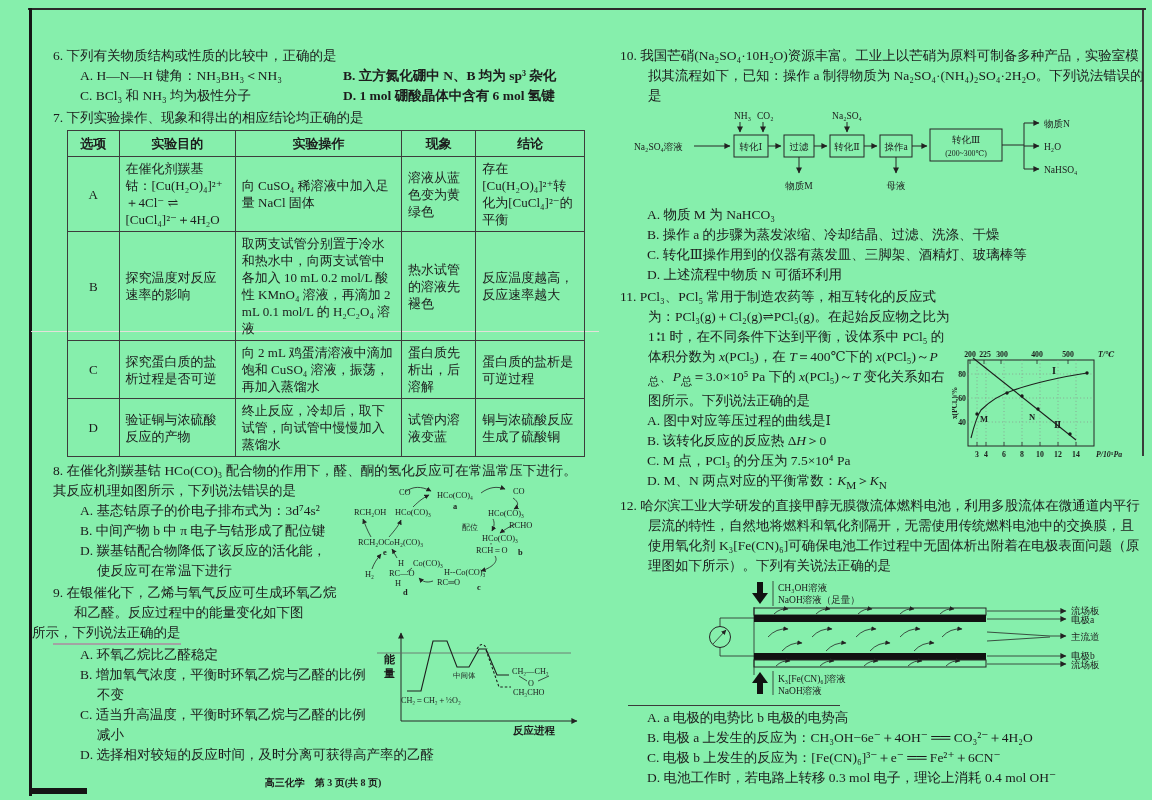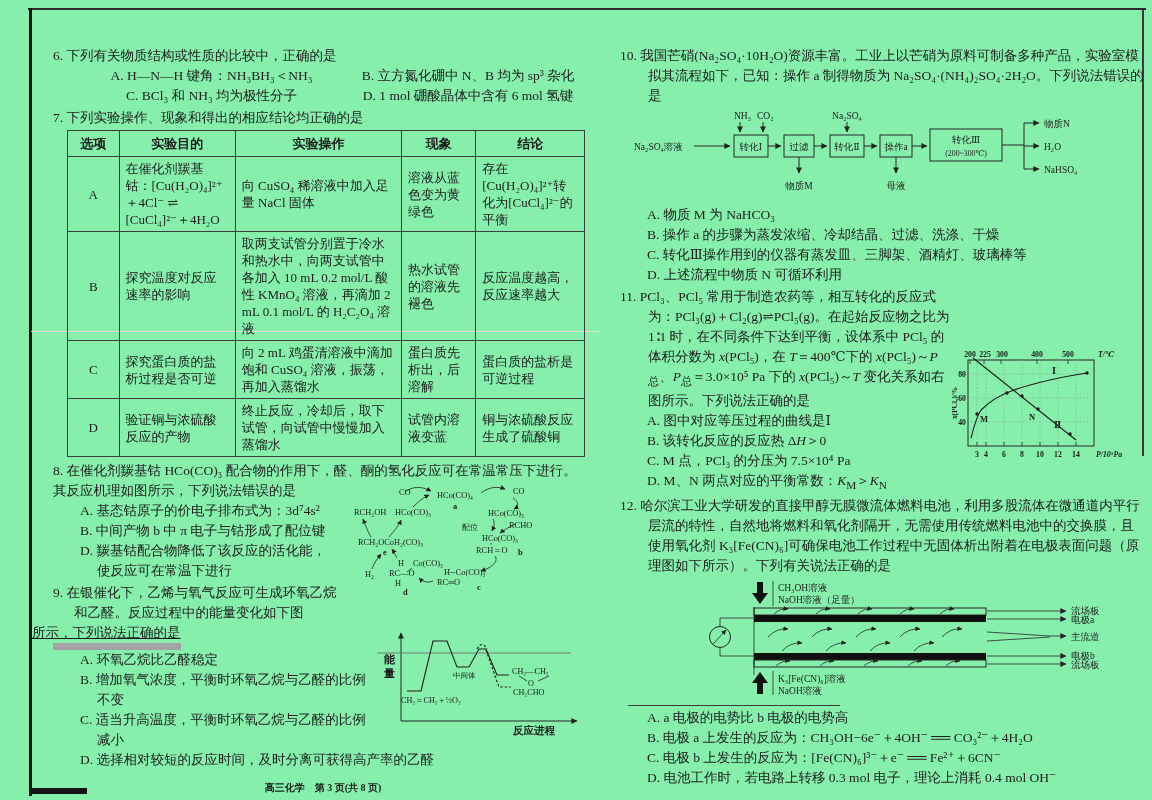--- a/index.html
+++ b/index.html
@@ -11,31 +11,31 @@
   .edge-right{position:absolute;left:1142px;top:10px;width:2px;height:446px;background:#3a3a3a;}
   .corner-mark{position:absolute;left:31px;top:788px;width:56px;height:6px;background:#151515;}
   .fold-line{position:absolute;left:31px;top:331px;width:568px;height:1px;background:#e3e1da;}
   .col{position:absolute;top:46px;}
   .col-left{left:53px;width:540px;}
   .col-right{left:620px;width:524px;}
   p{margin:0;}
   .ind1{padding-left:21px;text-indent:-21px;}
   .ind2{padding-left:28px;text-indent:-28px;}
   .opt{margin-left:27px;padding-left:17px;text-indent:-17px;}
-  .optrow{display:flex;margin-left:27px;text-align:center;}
+  .optrow{display:flex;margin-left:27px;}
   .optrow .o1{width:263px;}
-  .optrow .o2{flex:1;}
+  .optrow .o2{flex:1;font-weight:bold;}
   .q{margin-bottom:2px;}
   table.exp{border-collapse:collapse;margin:2px 0 4px 14px;width:518px;font-size:13px;line-height:17px;}
   table.exp th,table.exp td{border:1px solid #3c3c3c;padding:3px 6px;vertical-align:middle;}
   table.exp th{font-weight:bold;text-align:center;padding:4px 2px;}
   td.copt{text-align:center;width:40px;}
   col.c1{width:42px}col.c2{width:118px}col.c3{width:172px}col.c4{width:76px}col.c5{width:110px}
   .fr{float:right;}
-  .underlined{border-bottom:7px solid #a3a3a3;display:inline-block;text-decoration:underline;}
+  .underlined{border-bottom:2px solid #a3a3a3;display:inline-block;}
   .pre-line{width:212px;border-top:1.2px solid #3a3a3a;margin:2px 0 1px 8px;height:1px;}
   .footer{clear:both;text-align:center;font-weight:bold;font-size:10px;padding-top:6px;}
   svg text{font-family:"Liberation Serif","DejaVu Serif",serif;fill:#1c1c1c;}
   svg .ln{stroke:#262626;stroke-width:1;fill:none;}
   svg .thin{stroke:#262626;stroke-width:0.8;fill:none;}
   svg .curve{stroke:#1e1e1e;stroke-width:1.1;fill:none;}
   svg .grid{stroke:#8a8a8a;stroke-width:0.7;stroke-dasharray:1 2.4;fill:none;}
   svg .boxr{stroke:#262626;stroke-width:1;fill:none;}
   i{font-style:italic;}
 </style>

